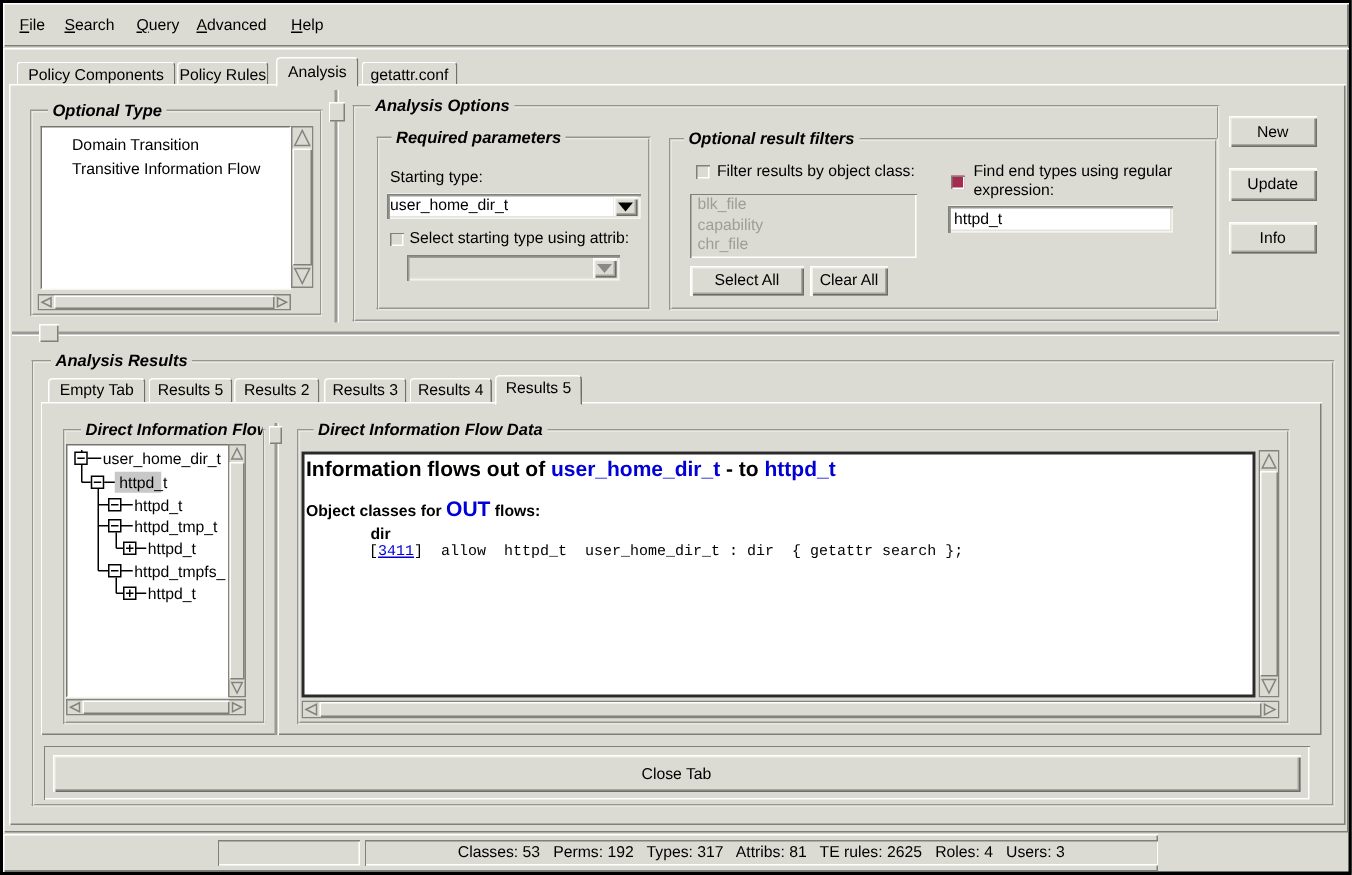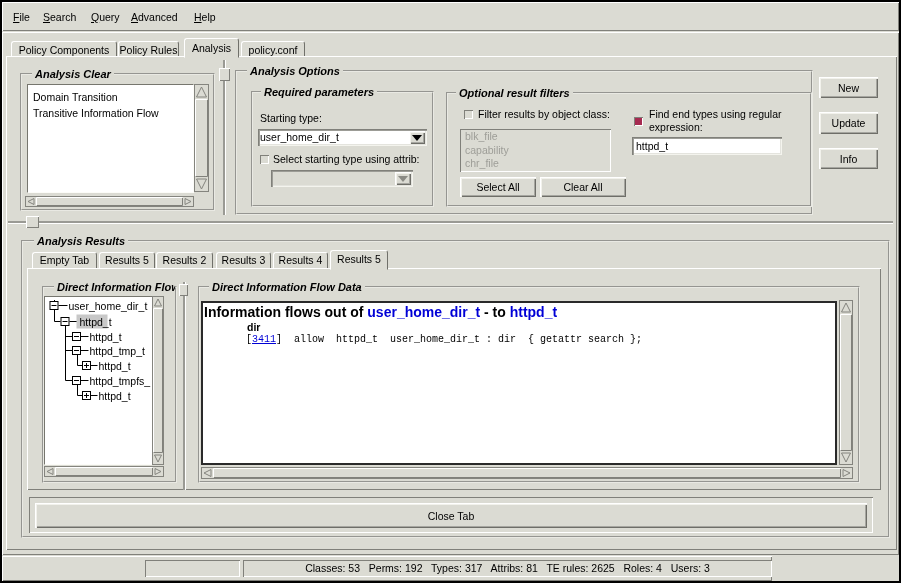--- a/index.html
+++ b/index.html
@@ -3,21 +3,21 @@
 <style>
 html,body{margin:0;padding:0;width:901px;height:583px;overflow:hidden;background:#000;}
 *{box-sizing:border-box;}
 body{font-family:"Liberation Sans",sans-serif;font-size:10.5px;color:#000;}
 .abs{position:absolute;}
 #win{position:absolute;left:2px;top:2px;width:897px;height:579px;background:#dbdbd3;}
 .raised1{box-shadow:inset 1px 1px 0 #ffffff, inset -1px -1px 0 #80807a;}
 .btn{box-shadow:inset 1px 1px 0 #ffffff, inset 2px 2px 0 #f2f2ec, inset -1px -1px 0 #6e6e68, inset -2px -2px 0 #a6a6a0;background:#dbdbd3;display:flex;align-items:center;justify-content:center;text-align:right;}
 .sunken{box-shadow:inset 1px 1px 0 #80807a, inset -1px -1px 0 #ffffff;}
 .entry{background:#fff;box-shadow:inset 1px 1px 0 #80807a, inset 2px 2px 0 #9c9c96, inset -1px -1px 0 #f4f4ee, inset -2px -2px 0 #e4e4de;}
-.lbox{background:#fff;border:1px solid;border-color:#76766e #fcfcf8 #fcfcf8 #76766e;}
+.lbox{background:#fff;border:1px solid;border-color:#76766e #fcfcf8 #fcfcf8 #76766e;padding-left:15px;}
 .group{border:2px groove #e9e9e3;position:absolute;}
 .glabel{position:absolute;top:-7px;background:#dbdbd3;font-style:italic;font-weight:bold;font-size:11px;padding:0 3px;white-space:nowrap;line-height:12px;}
 .u{text-decoration:underline;}
 .blue{color:#0000d6;font-weight:bold;}
 .gray{color:#9e9e98;}
 .tab,.tabsel,.tab2,.tabsel2{background:#dbdbd3;border:1px solid;border-color:#ffffff #70706a #dbdbd3 #ffffff;border-radius:3px 3px 0 0;text-align:center;position:absolute;font-size:10.5px;white-space:nowrap;overflow:hidden;}
 .tabsel,.tabsel2{z-index:3;}
 </style></head>
 <body>
 <div id="win">
@@ -28,27 +28,27 @@
   <div class="abs" style="left:89px;top:9px;"><span class="u">Q</span>uery</div>
   <div class="abs" style="left:129px;top:9px;"><span class="u">A</span>dvanced</div>
   <div class="abs" style="left:192px;top:9px;"><span class="u">H</span>elp</div>
 </div>
 
 <div class="abs" style="left:0;top:30px;width:897px;height:523px;box-shadow:inset 1px 1px 0 #ffffff, inset -1px -1px 0 #80807a;"></div>
 
 <div class="tab" style="left:9px;top:39px;width:106px;height:17px;line-height:16px;">Policy Components</div>
 <div class="tab" style="left:116px;top:39px;width:61px;height:17px;line-height:16px;">Policy Rules</div>
 <div class="tabsel" style="left:182px;top:36px;width:55px;height:20px;line-height:18px;">Analysis</div>
-<div class="tab" style="left:239px;top:39px;width:64px;height:17px;line-height:16px;">policy.conf</div>
+<div class="tab" style="left:239px;top:39px;width:64px;height:17px;line-height:16px;">getattr.conf</div>
 
 <div class="abs" style="left:4px;top:54px;width:891px;height:494px;background:#dbdbd3;box-shadow:inset 1px 1px 0 #ffffff, inset -1px -1px 0 #80807a;"></div>
 <div class="abs" style="left:183px;top:53px;width:53px;height:3px;background:#dbdbd3;"></div>
 
 <div class="group" style="left:18px;top:71px;width:195px;height:138px;">
-  <div class="glabel" style="left:10px;">Analysis Clear</div>
+  <div class="glabel" style="left:10px;">Optional Type</div>
   <div class="abs lbox" style="left:5px;top:9px;width:167px;height:109px;">
     <div style="padding:4px 0 0 5px;line-height:16px;font-size:10.5px;">
       <div>Domain Transition</div>
       <div>Transitive Information Flow</div>
     </div>
   </div>
   <div class="abs vsb" style="left:172px;top:9px;width:15px;height:108px;"><svg width="15" height="108">
           <rect x="0.5" y="0.5" width="14" height="107" fill="#dbdbd3" stroke="#84847e"></rect>
           <polygon points="7.5,3 2.5,13 12.5,13" fill="#dbdbd3" stroke="#84847e"></polygon>
           <polygon points="7.5,105 2.5,95 12.5,95" fill="#dbdbd3" stroke="#84847e"></polygon>
@@ -92,21 +92,21 @@
 </div>
 
 <div class="group" style="left:444px;top:90px;width:366px;height:115px;">
   <div class="glabel" style="left:8px;">Optional result filters</div>
   <div class="abs sunken" style="left:16px;top:16px;width:9px;height:9px;background:#dbdbd3;"></div>
   <div class="abs" style="left:30px;top:14px;">Filter results by object class:</div>
   <div class="abs sunken" style="left:12px;top:35px;width:151px;height:43px;background:#dbdbd3;">
     <div class="gray" style="padding:1px 0 0 5px;line-height:13.5px;font-size:10.5px;">blk_file<br>capability<br>chr_file</div>
   </div>
   <div class="abs btn" style="left:12px;top:83px;width:76px;height:20px;">Select All</div>
-  <div class="abs btn" style="left:92px;top:83px;width:86px;height:20px;">Clear All</div>
+  <div class="abs btn" style="left:92px;top:83px;width:52px;height:20px;">Clear All</div>
   <div class="abs sunken" style="left:186px;top:23px;width:9px;height:9px;background:#a62a50;"></div>
   <div class="abs" style="left:201px;top:14px;line-height:12.5px;">Find end types using regular<br>expression:</div>
   <div class="abs entry" style="left:184px;top:43px;width:150px;height:18px;">
         <div class="abs" style="left:4px;top:3px;">httpd_t</div>
       </div>
 </div>
 
 <div class="abs btn" style="left:817px;top:75px;width:59px;height:21px;">New</div>
 <div class="abs btn" style="left:817px;top:110px;width:59px;height:22px;">Update</div>
 <div class="abs btn" style="left:817px;top:146px;width:59px;height:21px;">Info</div>
@@ -202,20 +202,21 @@
   </div>
 
   <div class="abs" style="left:160px;top:40px;width:2px;height:208px;background:#9a9a94;box-shadow:1px 0 0 #ffffff;"></div>
   <div class="abs raised1" style="left:156px;top:42px;width:9px;height:12px;background:#dbdbd3;"></div>
 
   <div class="group" style="left:175px;top:44px;width:662px;height:197px;">
     <div class="glabel" style="left:9px;">Direct Information Flow Data</div>
     <div class="abs" style="left:1px;top:13px;width:636px;height:164px;background:#fff;border:2px solid #2a2a2a;overflow:hidden;">
       <div style="padding:1px 0 0 1px;">
         <div style="font-size:14px;font-weight:bold;line-height:16px;">Information flows out of <span class="blue">user_home_dir_t</span> - to <span class="blue">httpd_t</span></div>
+        <div style="font-weight:bold;font-size:10.5px;line-height:15px;margin-top:12px;">Object classes for <span class="blue" style="font-size:14px;">OUT</span> flows:</div>
         <div style="font-weight:bold;font-size:10.5px;line-height:12px;margin-left:43px;margin-top:1px;">dir</div>
         <div style="font-family:'Liberation Mono',monospace;font-size:10px;margin-left:42px;margin-top:1px;line-height:12px;">[<span style="color:#0000d6;text-decoration:underline;">3411</span>]&nbsp;&nbsp;allow&nbsp;&nbsp;httpd_t&nbsp;&nbsp;user_home_dir_t&nbsp;:&nbsp;dir&nbsp;&nbsp;{&nbsp;getattr&nbsp;search&nbsp;};</div>
       </div>
     </div>
     <div class="abs vsb" style="left:639px;top:12px;width:14px;height:165px;"><svg width="14" height="165">
             <rect x="0.5" y="0.5" width="13" height="164" fill="#dbdbd3" stroke="#84847e"></rect>
             <polygon points="7,3 2.5,12 11.5,12" fill="#dbdbd3" stroke="#84847e"></polygon>
             <polygon points="7,162 2.5,153 11.5,153" fill="#dbdbd3" stroke="#84847e"></polygon>
             <rect x="1.5" y="14.5" width="11" height="136" fill="#dbdbd3" stroke="none"></rect>
             <path d="M1.5 151 L1.5 14.5 L12 14.5" stroke="#ffffff" fill="none"></path>

